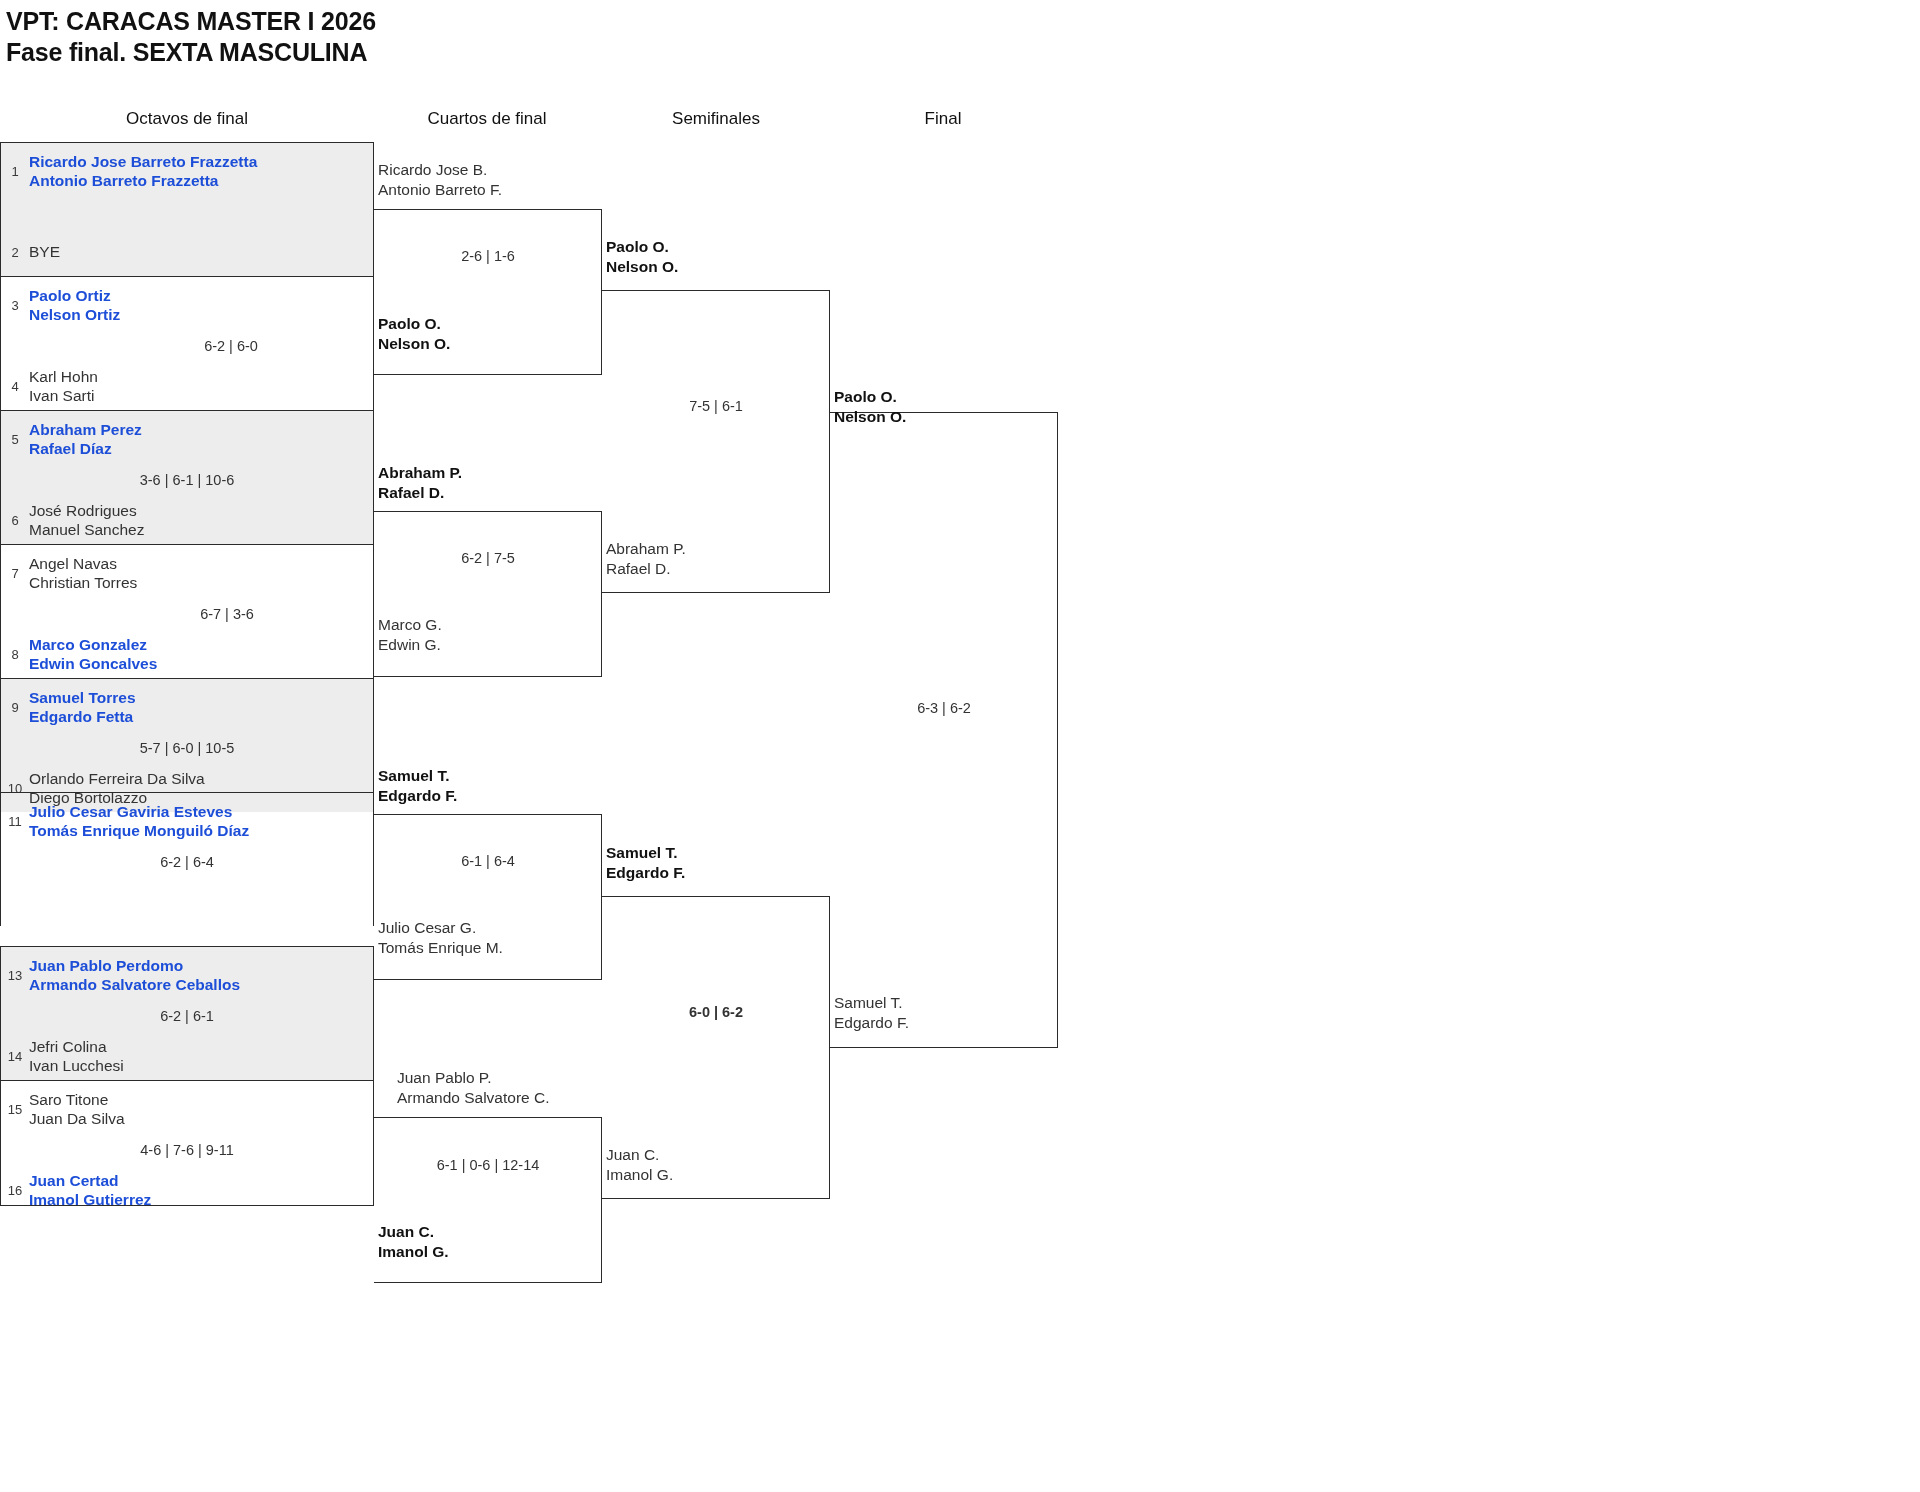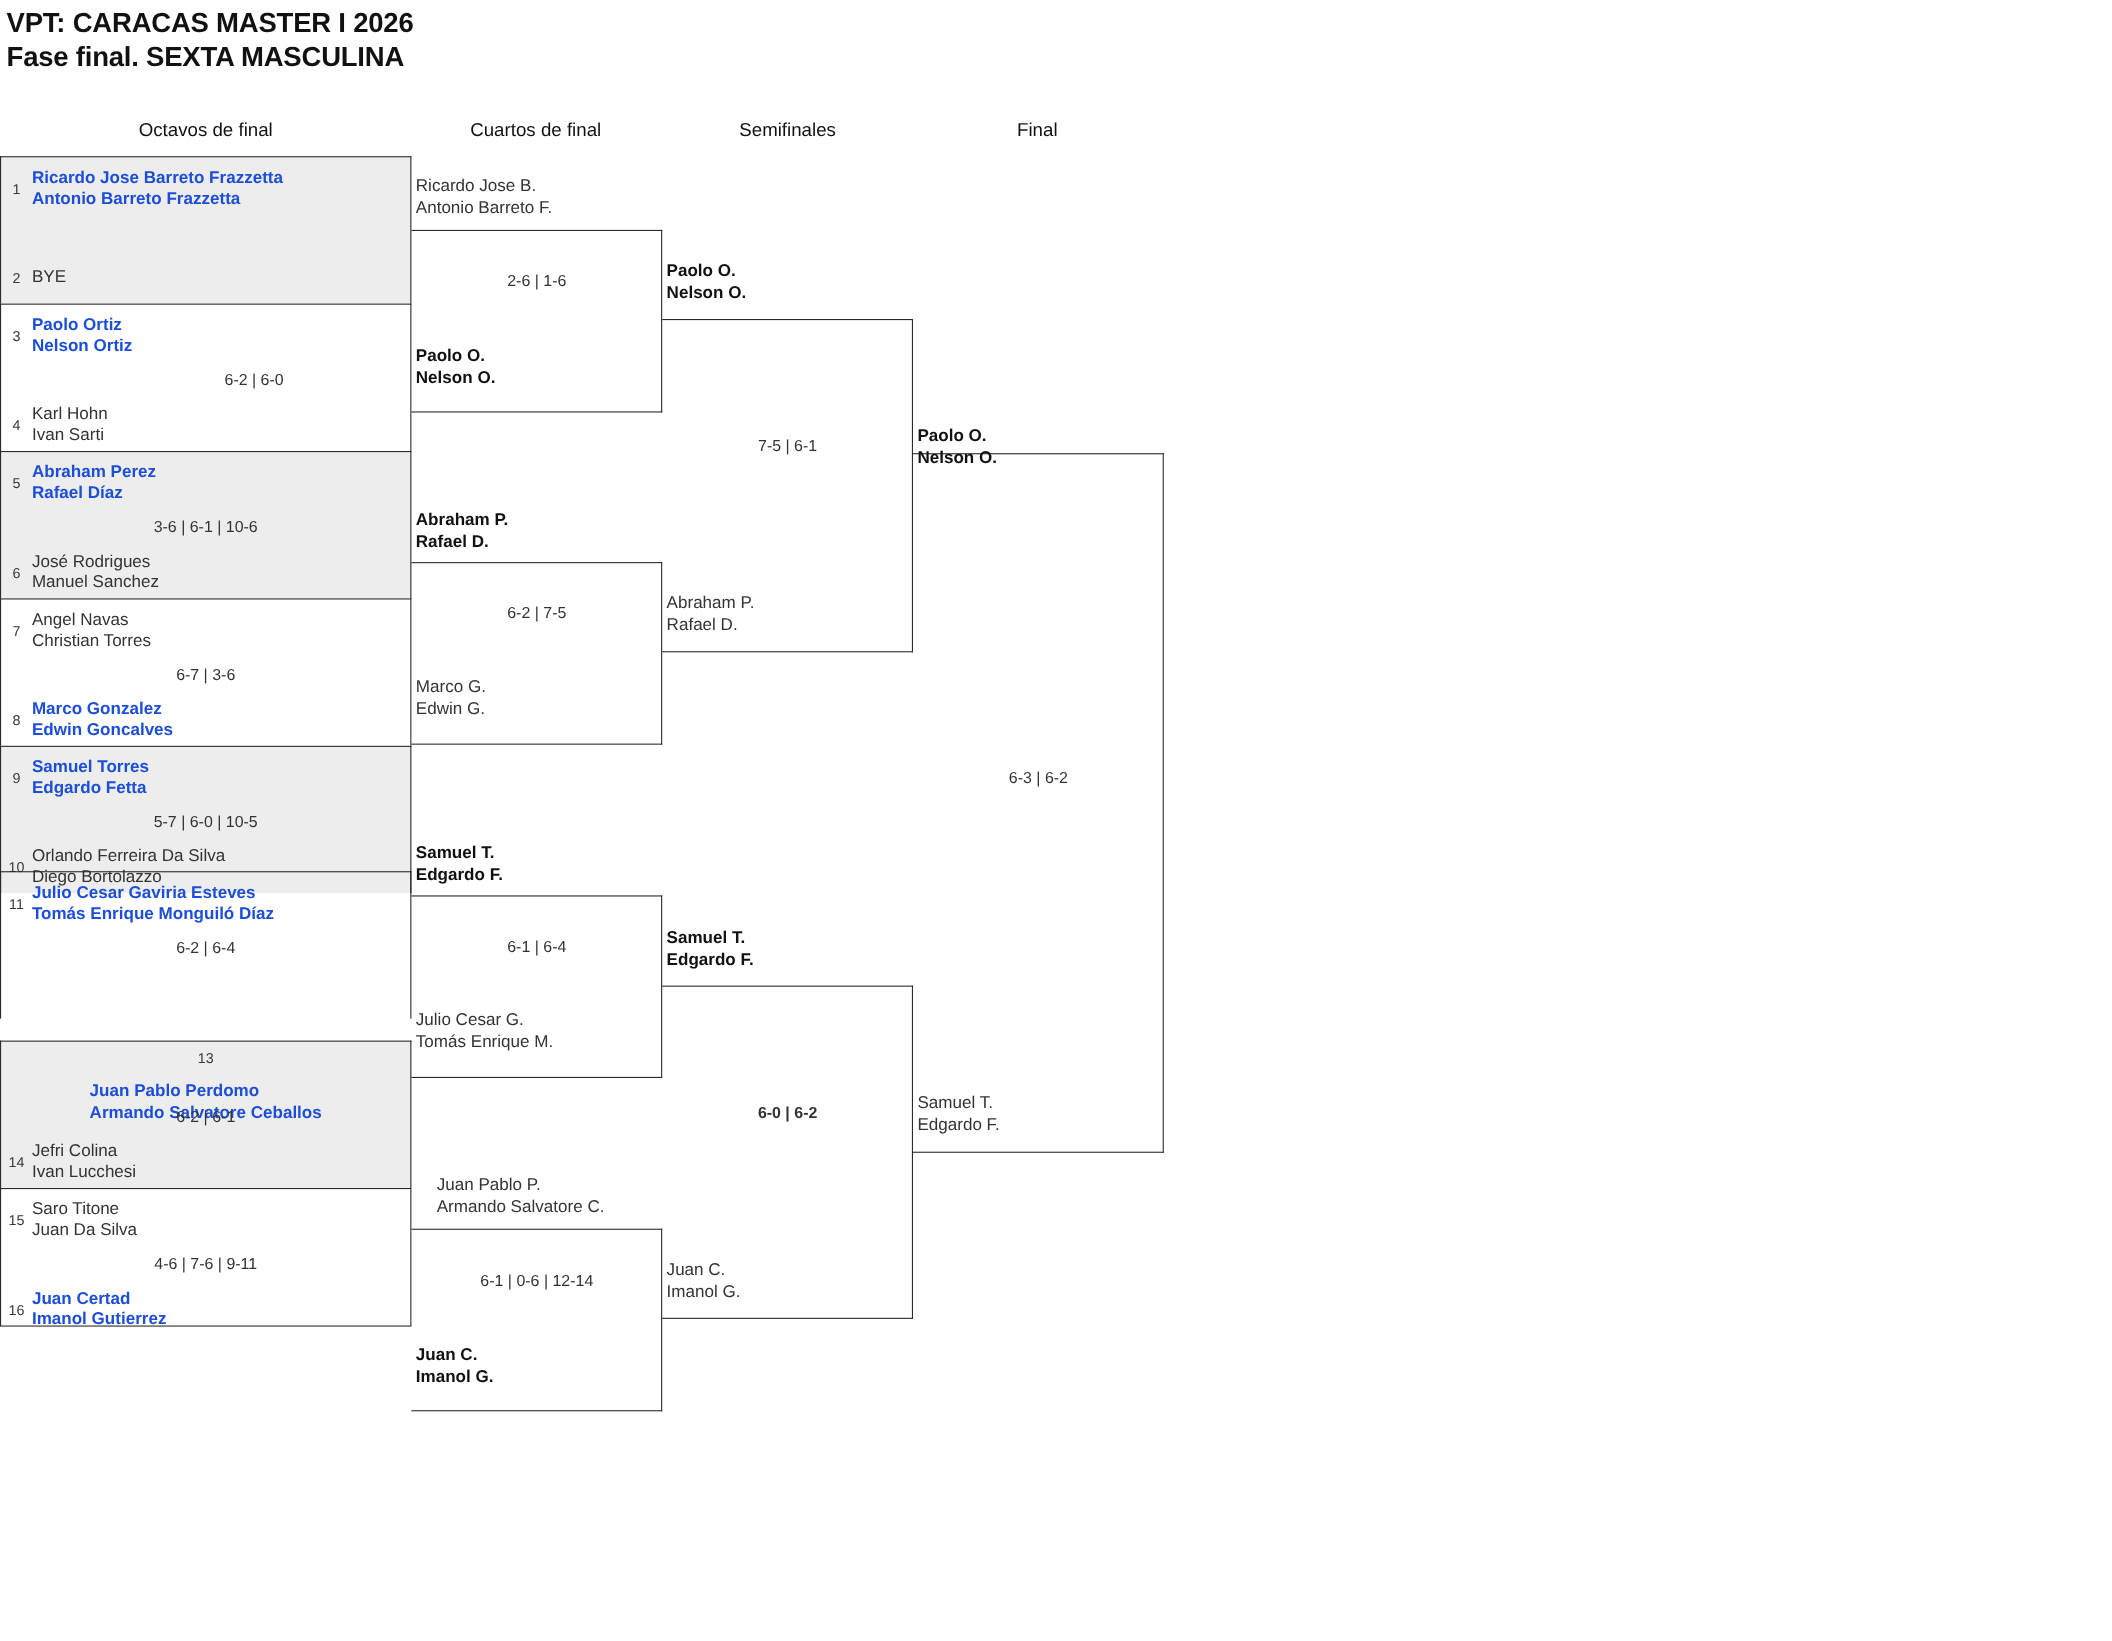--- a/index.html
+++ b/index.html
@@ -195,21 +195,21 @@
   </div>
 
   <div class="r1-box" style="top:544px; height:134px;">
     <div class="r1-slot" style="top:7px; height:42px;">
       <span class="seed-num">7</span>
       <span class="team-names">
         <span>Angel Navas</span><br>
         <span>Christian Torres</span>
       </span>
     </div>
-    <div class="r1-score" style="top:61px;">6-7 | 3-6</div>
+    <div class="r1-score" style="top:61px;padding-left:40px;">6-7 | 3-6</div>
     <div class="r1-slot" style="top:88px; height:42px;">
       <span class="seed-num">8</span>
       <span class="team-names win">
         <span>Marco Gonzalez</span><br>
         <span>Edwin Goncalves</span>
       </span>
     </div>
   </div>
 
   <div class="r1-box shaded" style="top:678px; height:134px;">
@@ -235,21 +235,21 @@
       <span class="seed-num">11</span>
       <span class="team-names win">
         <span>Julio Cesar Gaviria Esteves</span><br>
         <span>Tomás Enrique Monguiló Díaz</span>
       </span>
     </div>
     <div class="r1-score" style="top:61px;">6-2 | 6-4</div>
   </div>
 
   <div class="r1-box shaded" style="top:946px; height:134px;">
-    <div class="r1-slot" style="top:7px; height:42px;flex-direction:column;">
+    <div class="r1-slot" style="top:7px; height:42px;">
       <span class="seed-num">13</span>
       <span class="team-names win">
         <span>Juan Pablo Perdomo</span><br>
         <span>Armando Salvatore Ceballos</span>
       </span>
     </div>
     <div class="r1-score" style="top:61px;">6-2 | 6-1</div>
     <div class="r1-slot" style="top:88px; height:42px;">
       <span class="seed-num">14</span>
       <span class="team-names">

